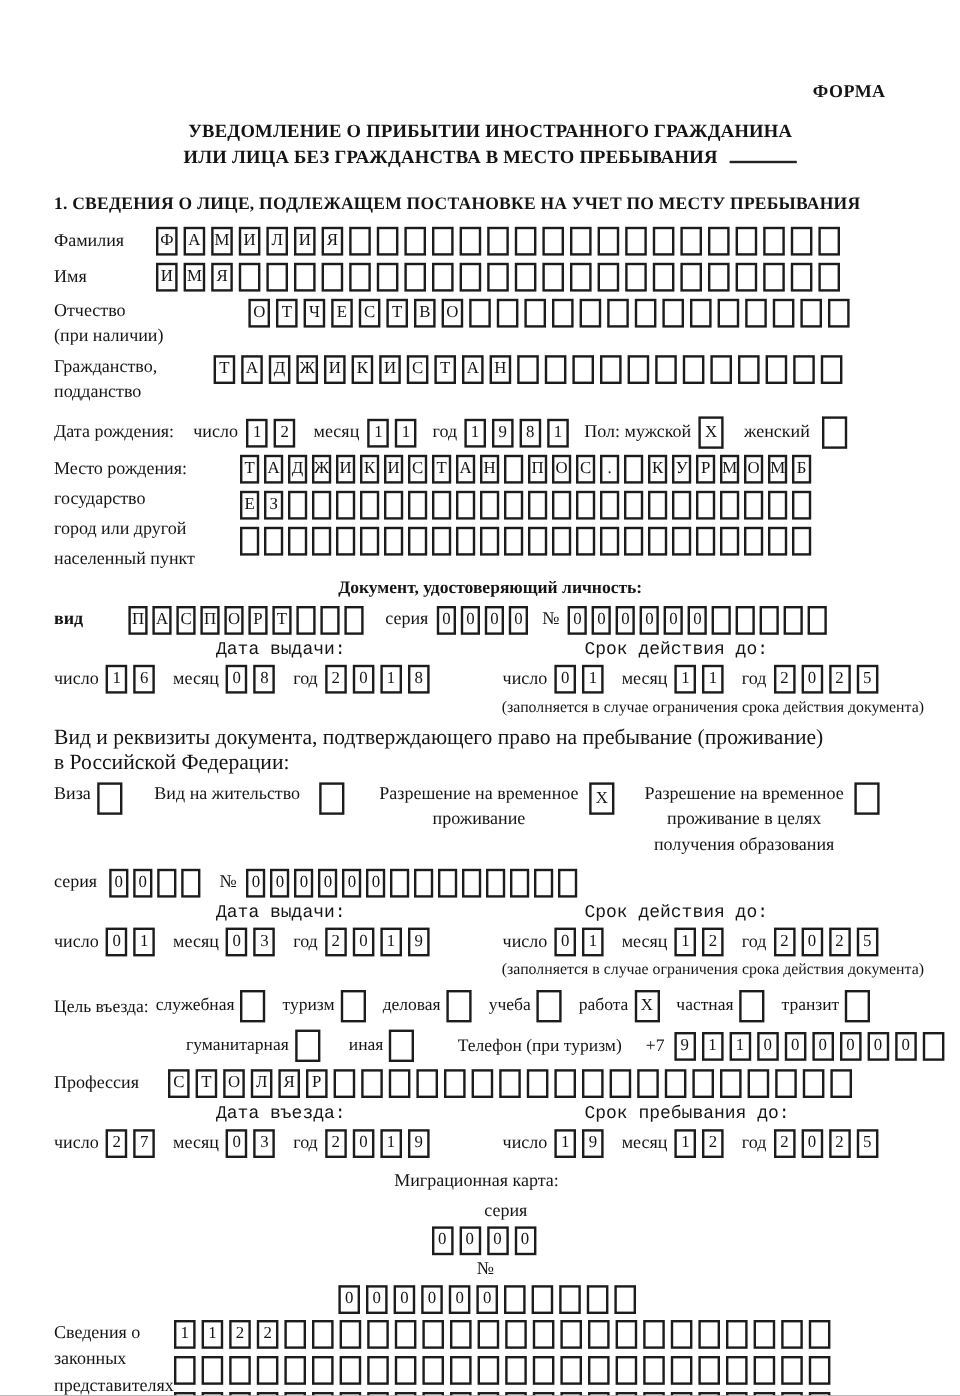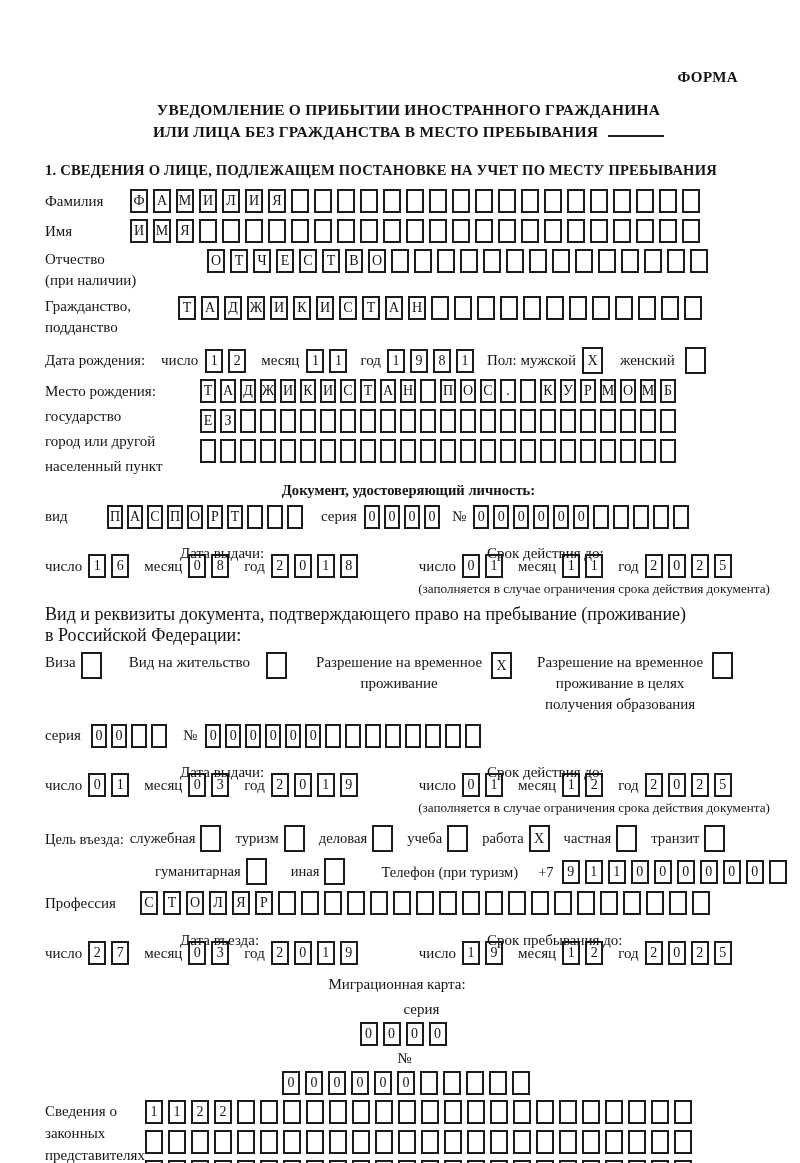--- a/index.html
+++ b/index.html
@@ -20,21 +20,21 @@
   .lblcol{flex:none;font-size:15px;line-height:21px;}
   .cells{display:flex;flex:none;}
   .cell{box-sizing:border-box;width:18px;height:24px;border:2px solid #1c1c1c;margin-right:5px;
         display:flex;align-items:center;justify-content:center;font-size:14px;background:#fff;flex:none;}
   .compact .cell{width:16px;margin-right:4px;}
   .bigbox .cell{width:21px;height:27px;}
   .w85{width:85px;} .w95{width:95px;} .w133{width:133px;} .w155{width:155px;} .w162{width:162px;} .w160{width:160px;}
   .stack .cells{margin-bottom:6px;}
   .dochead{margin-top:3px;text-align:center;font-weight:700;font-size:14.6px;}
   .subl{position:relative;height:19px;margin-top:4px;font-size:15px;}
-  .subl span{position:absolute;top:12px;}
+  .subl span{position:absolute;top:0;font-family:Liberation Mono, monospace;}
   .s1{left:135px;} .s2{left:442px;}
   .daterow{display:flex;align-items:center;margin-top:2px;}
   .daterow .lbl{margin-right:6px;line-height:24px;}
   .daterow .cells{margin-right:10px;}
   .rgap{margin-left:46px;}
   .note{font-size:13.2px;text-align:right;padding-right:2px;margin-top:2px;line-height:17px;}
   .para{font-size:18px;line-height:21px;margin-top:7px;}
   .rvp{display:flex;align-items:flex-start;margin-top:6px;font-size:15px;}
   .rvpg{display:flex;align-items:flex-start;}
   .rvpl{line-height:21px;text-align:center;}
@@ -301,21 +301,21 @@
           <span class="cell"></span>
           <span class="cell"></span>
           <span class="cell"></span>
         </span>
     </div>
   </div>
 
   <div class="dochead">Документ, удостоверяющий личность:</div>
 
   <div class="row" style="align-items:center;">
-    <span class="lbl" style="width:62px;">вид</span>
+    <span class="lbl" style="width:62px;font-weight:bold;">вид</span>
     <span class="cells compact" style="margin-right:14px;">
         <span class="cell">П</span>
         <span class="cell">А</span>
         <span class="cell">С</span>
         <span class="cell">П</span>
         <span class="cell">О</span>
         <span class="cell">Р</span>
         <span class="cell">Т</span>
         <span class="cell"></span>
         <span class="cell"></span>

